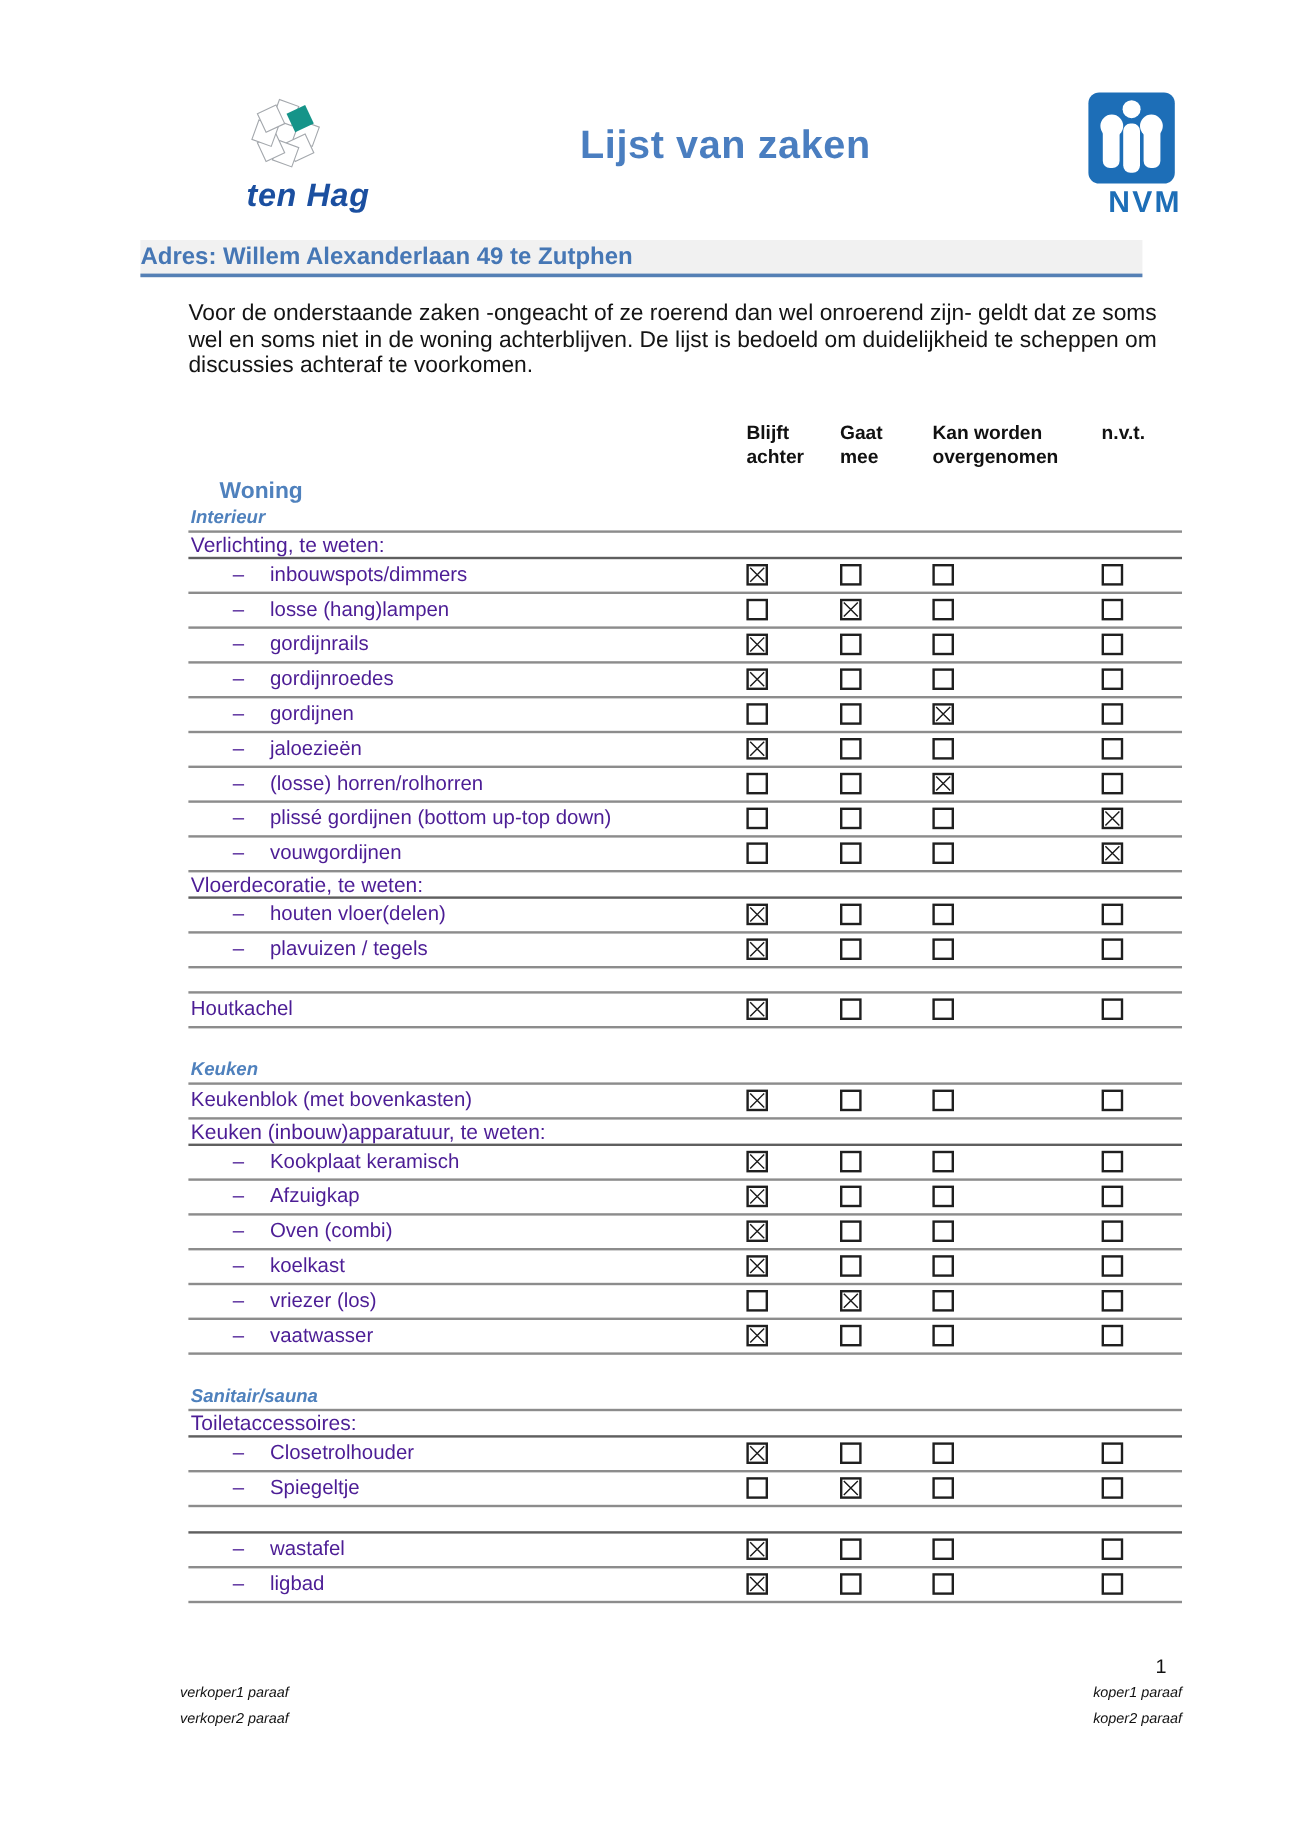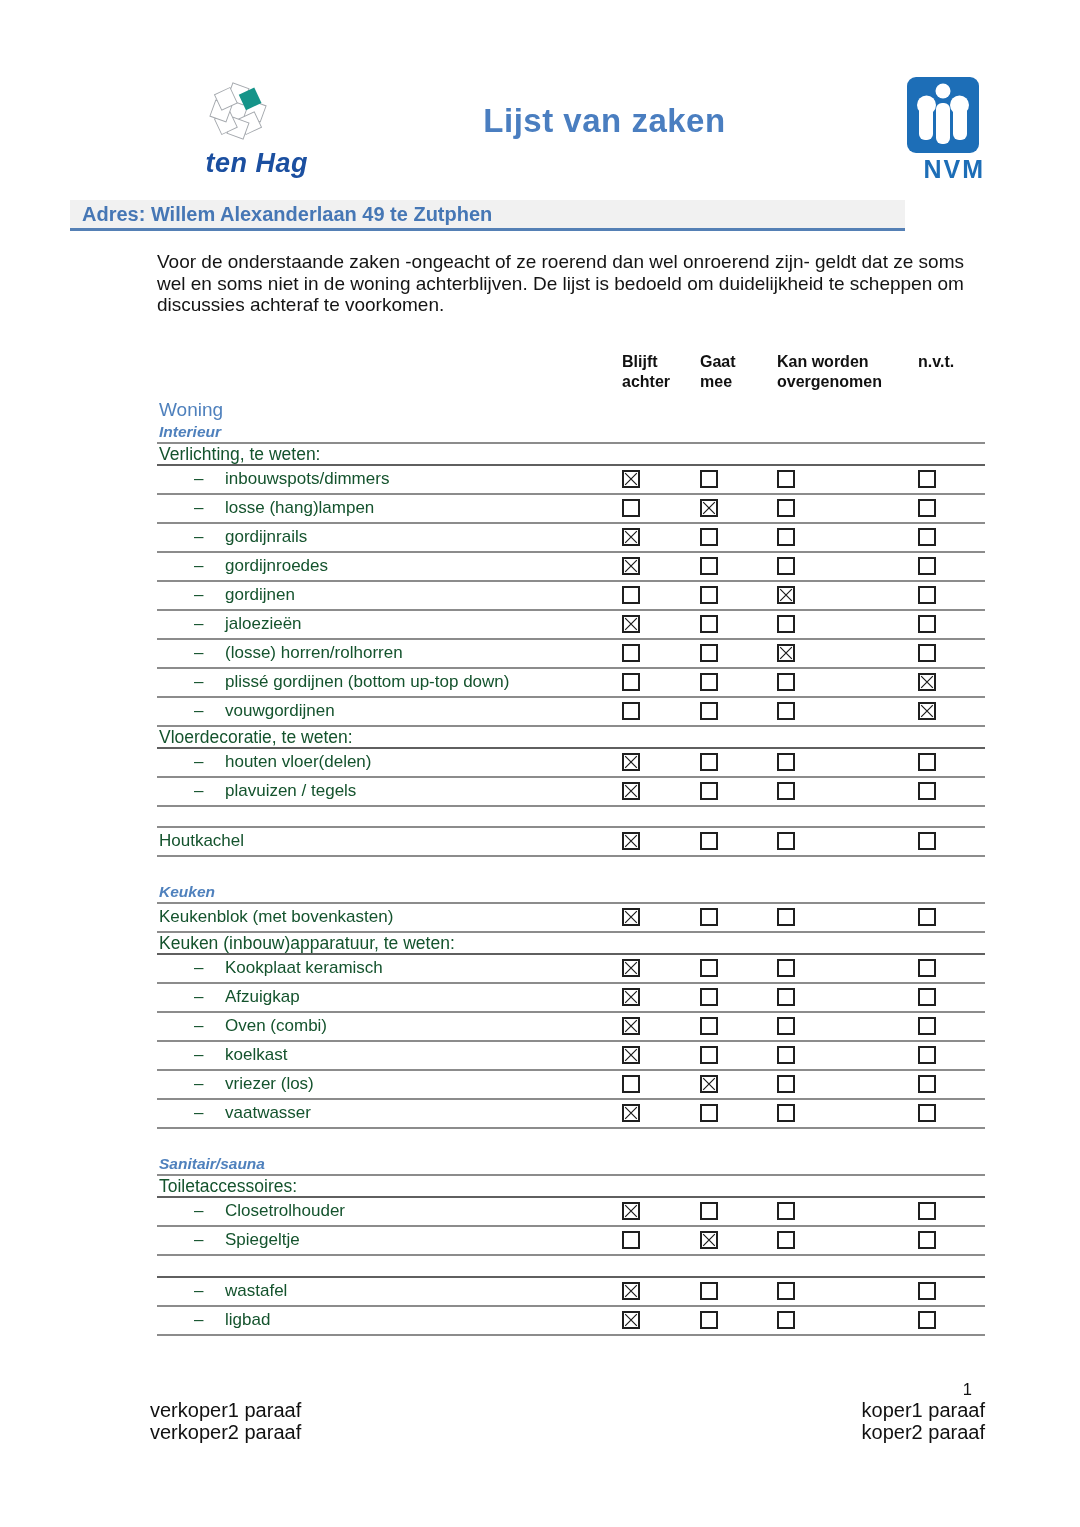--- a/index.html
+++ b/index.html
@@ -27,57 +27,57 @@
   .page-title{font-size:33px;font-weight:bold;color:#4a7ec0;letter-spacing:0.5px;}
   .nvm{width:84px;text-align:right;}
   .nvm svg{display:block;margin:0 auto;}
   .nvm-wordmark{font-size:25px;font-weight:bold;color:var(--nvm-blue);letter-spacing:2px;margin-top:1px;}
   .pin-sq{fill:#ffffff;stroke:#a4a8ad;stroke-width:1.2;}
   .pin-teal{fill:var(--teal);stroke:none;}
   .nvm-rect{fill:var(--nvm-blue);}
   .nvm-white{fill:#ffffff;}
 
   
-  .address-bar{margin:16px 0 0 70px;width:835px;height:31px;background:var(--bar-bg);
-    border-bottom:3px solid #5580b5;line-height:28px;padding-left:12px;
+  .address-bar{margin:16px 0 0 117px;width:835px;height:31px;background:var(--bar-bg);
+    border-bottom:3px solid #5580b5;line-height:28px;
     font-size:20px;font-weight:bold;color:var(--address-blue);}
 
   
   .intro{margin:20px 0 0 157px;width:830px;font-size:19px;line-height:21.5px;color:#141414;}
 
   
   .table{margin:36px 0 0 157px;width:828px;}
   .grid{display:grid;grid-template-columns:465px 78px 77px 141px 1fr;align-items:center;}
   .col-headers{align-items:start;height:46px;}
   .col-header{font-size:16px;font-weight:bold;line-height:1.28;white-space:pre-line;color:#111;}
   .row{min-height:21px;}
-  .row-label{font-size:17px;color:#14532d;padding-left:2px;white-space:nowrap;}
+  .row-label{font-size:17px;color:#4c1d95;padding-left:2px;white-space:nowrap;}
   .row-section{height:25px;}
-  .row-section .row-label{color:var(--accent-blue);font-size:19px;font-weight:normal;}
+  .row-section .row-label{color:var(--accent-blue);font-size:19px;font-weight:bold;margin-left:24px;}
   .row-subsection{height:20px;border-bottom:2px solid var(--line-grey);}
   .row-subsection .row-label{color:var(--accent-blue);font-size:15.5px;font-weight:bold;font-style:italic;}
   .row-group{height:22px;border-bottom:2.5px solid var(--line-dark);}
   .row-group .row-label{font-size:17.5px;}
   .row-item,.row-plain{height:29px;border-bottom:2px solid var(--line-grey);}
   .row-item .row-label{position:relative;padding-left:68px;}
   .row-item .row-label::before{content:"\2013";position:absolute;left:37px;top:0;}
   .row-spacer{height:26px;}
   .row-spacer-border{height:17px;border-bottom:2px solid var(--line-grey);}
   .cb-cell{display:flex;align-items:center;}
   .cb{visibility:hidden;position:relative;display:inline-block;width:18px;height:18px;
       border:2px solid #1f1f1f;background:#fff;}
   .row.has-checks .cb{visibility:visible;}
   .cb svg{display:none;position:absolute;left:0;top:0;width:100%;height:100%;}
   .cb.checked svg{display:block;}
   .cb svg path{stroke:#1a1a1a;stroke-width:1.5;fill:none;}
 
   
   .footer{margin:44px 0 0 150px;width:835px;}
   .page-num{text-align:right;padding-right:13px;font-size:16.5px;color:#111;}
-  .sig-row{display:flex;justify-content:space-between;font-size:20px;line-height:22px;color:#111;}
+  .sig-row{display:flex;justify-content:space-between;font-size:12px;line-height:22px;color:#111;font-style:italic;}
 </style>
 </head>
 <body>
 
 <div class="page">
 
   <div class="header">
     <div class="tenhag">
       <svg width="78" height="70" viewBox="0 0 100 90">
         <rect class="pin-sq" x="39" y="12" width="22" height="22" transform="rotate(20 50 23)"></rect>

